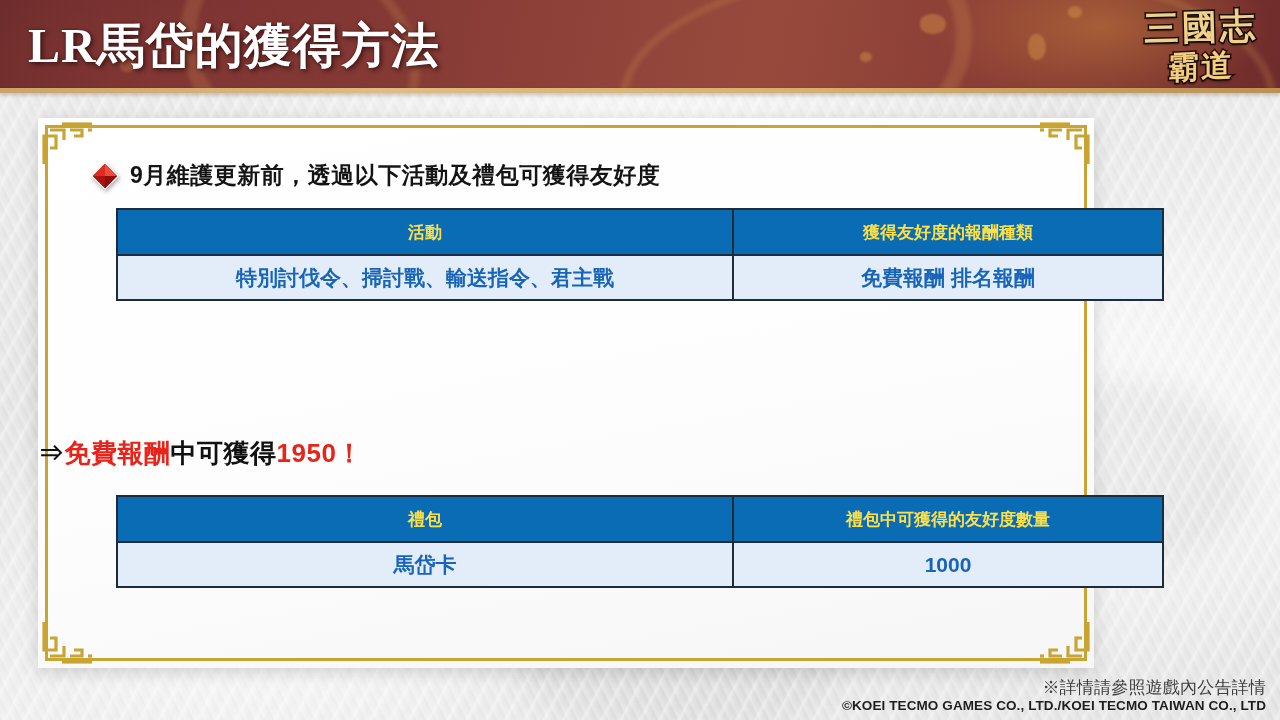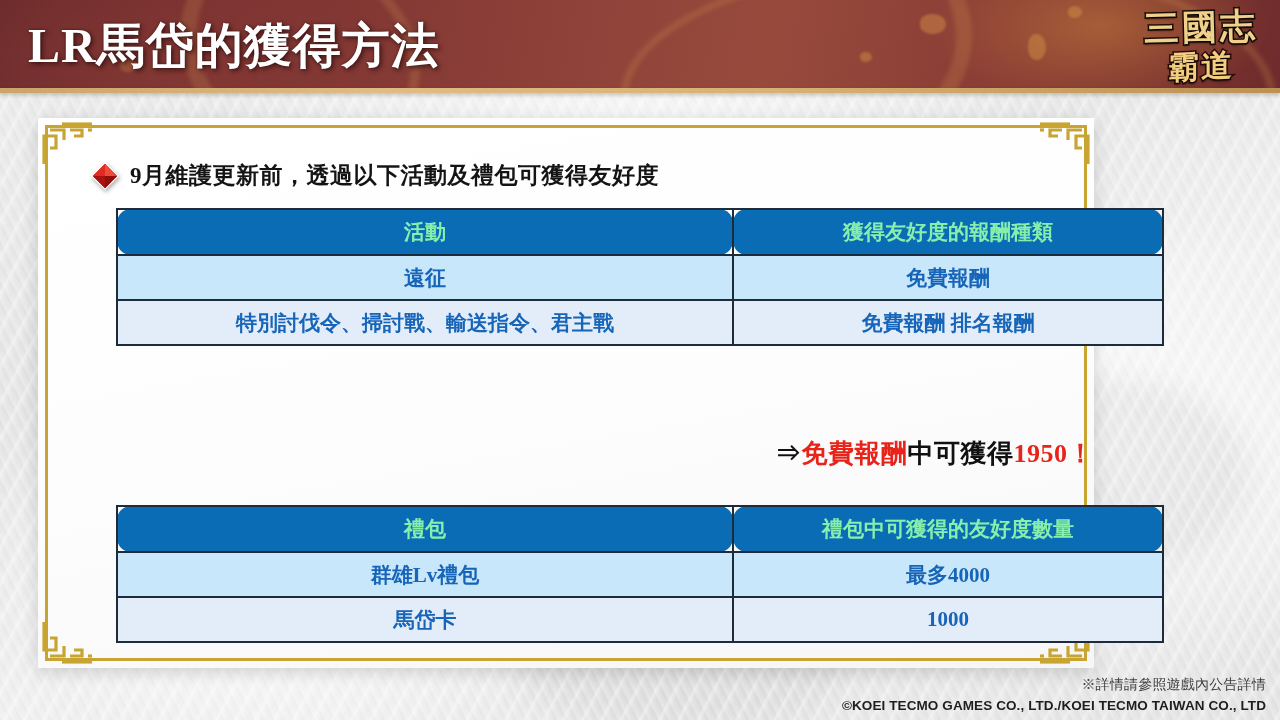--- a/index.html
+++ b/index.html
@@ -120,21 +120,20 @@
     transform: rotate(-3deg) skewX(-3deg);
   }
 
   
   .panel {
     position: absolute;
     left: 38px; top: 118px;
     width: 1056px; height: 550px;
     background: linear-gradient(170deg, #ffffff 0%, #fdfdfd 55%, #f6f6f6 100%);
     box-shadow: 0 4px 16px rgba(0,0,0,0.16);
-    font-family: Liberation Serif, serif;
   }
   .frame {
     position: absolute;
     left: 7px; top: 7px;
     right: 7px; bottom: 7px;
     border: 3px solid #c8a433;
     pointer-events: none;
   }
   .corner {
     position: absolute;
@@ -177,54 +176,53 @@
   }
   .tbl td, .tbl th {
     border: 2px solid #1d2b3a;
     text-align: center;
     vertical-align: middle;
     font-weight: bold;
     padding: 0;
   }
   .tbl th {
     background: #0a6cb4;
-    color: #86efac;
-    font-size: 21px;
+    color: #fde047;
+    font-size: 17px;
     height: 44px;
-    border-radius: 14px;
   }
   .tbl td {
     color: #1765b8;
     font-size: 21px;
     height: 43px;
   }
   .tbl tr.odd td  { background: #c8e7fa; }
   .tbl tr.even td { background: #e3ecf9; }
 
   #table-activities { left: 78px; top: 90px; width: 1046px; }
-  #table-packs      { left: 78px; top: 387px; width: 1046px; }
+  #table-packs      { left: 78px; top: 377px; width: 1046px; }
 
   
   .mid-line {
     position: absolute;
     left: 0; top: 318px;
     width: 100%;
-    text-align: right;
+    text-align: left;
     font-size: 26px;
     font-weight: bold;
     color: #111111;
     letter-spacing: .5px;
   }
   .mid-line .hl { color: #e8241a; }
 
   
   .footnote {
     position: absolute;
     right: 14px; top: 676px;
-    font-size: 14px;
+    font-size: 17px;
     color: #3d3d3d;
     text-align: right;
     letter-spacing: .2px;
   }
   .copyright {
     position: absolute;
     right: 14px; top: 698px;
     font-size: 13.5px;
     color: #1e1e1e;
     font-weight: bold;
@@ -317,24 +315,20 @@
         <col style="width:616px">
         <col style="width:430px">
       </colgroup>
     <thead>
       <tr>
         <th>活動</th>
         <th>獲得友好度的報酬種類</th>
       </tr>
     </thead>
     <tbody>
-      <tr class="odd">
-        <td>遠征</td>
-        <td>免費報酬</td>
-      </tr>
       <tr class="even">
         <td>特別討伐令、掃討戰、輸送指令、君主戰</td>
         <td>免費報酬 排名報酬</td>
       </tr>
     </tbody>
   </table>
 
   <div class="mid-line"><span>⇒</span><span class="hl">免費報酬</span><span>中可獲得</span><span class="hl">1950！</span></div>
 
   <table class="tbl" id="table-packs">
@@ -342,24 +336,20 @@
         <col style="width:616px">
         <col style="width:430px">
       </colgroup>
     <thead>
       <tr>
         <th>禮包</th>
         <th>禮包中可獲得的友好度數量</th>
       </tr>
     </thead>
     <tbody>
-      <tr class="odd">
-        <td>群雄Lv禮包</td>
-        <td>最多4000</td>
-      </tr>
       <tr class="even">
         <td>馬岱卡</td>
         <td>1000</td>
       </tr>
     </tbody>
   </table>
 
 </div>
 
 <div class="footnote">※詳情請參照遊戲內公告詳情</div>

